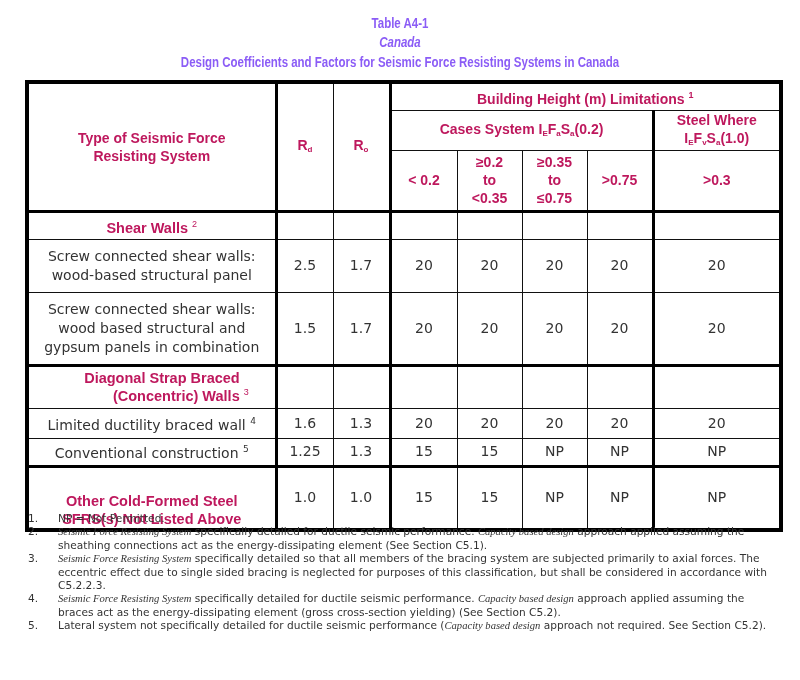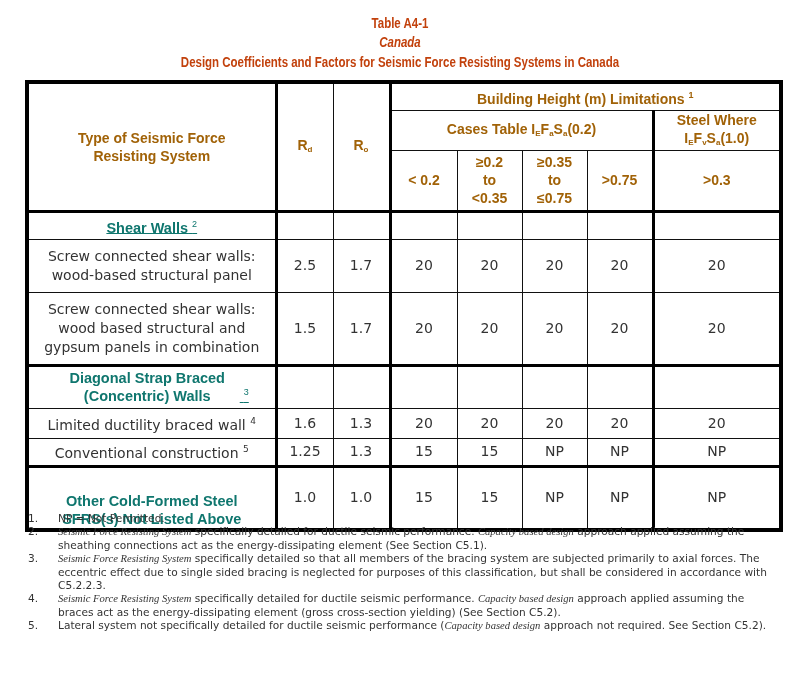--- a/index.html
+++ b/index.html
@@ -1,30 +1,30 @@
 <!DOCTYPE html>
 <html><head>
 <meta charset="utf-8">
 <style>
   html, body { margin: 0; padding: 0; background: #ffffff; }
   body { width: 800px; height: 680px; position: relative; overflow: hidden; color: #222; }
   .titles { position: absolute; left: 0; top: 14px; width: 800px; text-align: center;
-            font-family: "Liberation Sans", sans-serif; font-weight: bold; color: #c2410c; }
+            font-family: "Liberation Sans", sans-serif; font-weight: bold; color: #8b5cf6; }
   .titles .t1 { font-size: 14px; line-height: 18px; transform: scaleX(0.82); }
   .titles .t2 { font-size: 14px; line-height: 20px; font-style: italic; transform: scaleX(0.82); }
   .titles .t3 { font-size: 14px; line-height: 20px; transform: scaleX(0.82); }
 
   table.main { position: absolute; left: 25px; top: 80px; width: 754px; border-collapse: collapse;
                border: 4px solid #000; table-layout: fixed;
                font-family: "DejaVu Sans", sans-serif; }
   table.main td, table.main th { border: 1.5px solid #111; padding: 0; text-align: center; vertical-align: middle; }
-  th { font-family: "Liberation Sans", sans-serif; font-weight: bold; font-size: 14px; color: #a16207; line-height: 18px; }
+  th { font-family: "Liberation Sans", sans-serif; font-weight: bold; font-size: 14px; color: #be185d; line-height: 18px; }
   td { font-size: 14px; color: #333; line-height: 19px; }
   td.label { text-align: left; padding-left: 7px; }
-  td.group { text-align: left; padding-left: 7px; font-family: "Liberation Sans", sans-serif; font-weight: bold; color: #0f766e; font-size: 14.5px; line-height: 18px; text-decoration: underline; }
+  td.group { text-align: left; padding-left: 7px; font-family: "Liberation Sans", sans-serif; font-weight: bold; color: #be185d; font-size: 14.5px; line-height: 18px; }
   .thick-left { border-left: 3px solid #000 !important; }
   .thick-top td, .thick-top th { border-top: 3px solid #000 !important; }
   sub.s { font-size: 8px; vertical-align: baseline; position: relative; top: 2px; }
   sup.fn { font-size: 9px; vertical-align: super; font-weight: normal; }
   th sup.fn { font-weight: bold; }
 
   .notes { position: absolute; left: 28px; top: 512px; width: 748px;
            font-family: "DejaVu Sans", sans-serif; font-size: 10.6px; line-height: 13.4px; color: #333; }
   .note { display: flex; }
   .note .num { width: 30px; flex: none; }
@@ -52,21 +52,21 @@
       <col style="width:128px">
   </colgroup>
   <thead>
     <tr style="height:28px">
       <th rowspan="3"><span style="display:inline-block;width:150px">Type of Seismic Force Resisting System</span></th>
       <th rowspan="3" class="thick-left"><span>R</span><sub class="s">d</sub></th>
       <th rowspan="3"><span>R</span><sub class="s">o</sub></th>
       <th colspan="5" class="thick-left"><span>Building Height (m) Limitations</span> <sup class="fn">1</sup></th>
     </tr>
     <tr style="height:40px">
-      <th colspan="4" class="thick-left"><span>Cases Table I</span><sub class="s">E</sub><span>F</span><sub class="s">a</sub><span>S</span><sub class="s">a</sub><span>(0.2)</span></th>
+      <th colspan="4" class="thick-left"><span>Cases System I</span><sub class="s">E</sub><span>F</span><sub class="s">a</sub><span>S</span><sub class="s">a</sub><span>(0.2)</span></th>
       <th class="thick-left"><span>Steel Where</span><br><span>I</span><sub class="s">E</sub><span>F</span><sub class="s">v</sub><span>S</span><sub class="s">a</sub><span>(1.0)</span></th>
     </tr>
     <tr style="height:61px" id="range-row">
       <th class="thick-left">&lt; 0.2</th>
       <th><span class="rng">≥0.2<br>to<br>&lt;0.35</span></th>
       <th><span class="rng">≥0.35<br>to<br>≤0.75</span></th>
       <th>&gt;0.75</th>
       <th class="thick-left">&gt;0.3</th>
     </tr>
   </thead>
@@ -95,21 +95,21 @@
         <td class="label"><span style="display: inline-block; width: 225px;">Screw connected shear walls: wood based structural and gypsum panels in combination</span></td>
         <td class="thick-left">1.5</td>
         <td>1.7</td>
         <td class="thick-left">20</td>
         <td>20</td>
         <td>20</td>
         <td>20</td>
         <td class="thick-left">20</td>
       </tr>
       <tr class="thick-top" style="height: 43px;">
-        <td class="group"><span style="display: inline-block; width: 185px;">Diagonal Strap Braced (Concentric) Walls</span> <sup class="fn"> 3</sup></td>
+        <td class="group"><span style="display: inline-block; width: 185px; text-align: right;">Diagonal Strap Braced (Concentric) Walls</span> <sup class="fn"> 3</sup></td>
         <td class="thick-left"></td>
         <td></td>
         <td class="thick-left"></td>
         <td></td>
         <td></td>
         <td></td>
         <td class="thick-left"></td>
       </tr>
       <tr style="height: 30px;">
         <td class="label"><span>Limited ductility braced wall</span> <sup class="fn"> 4</sup></td>

